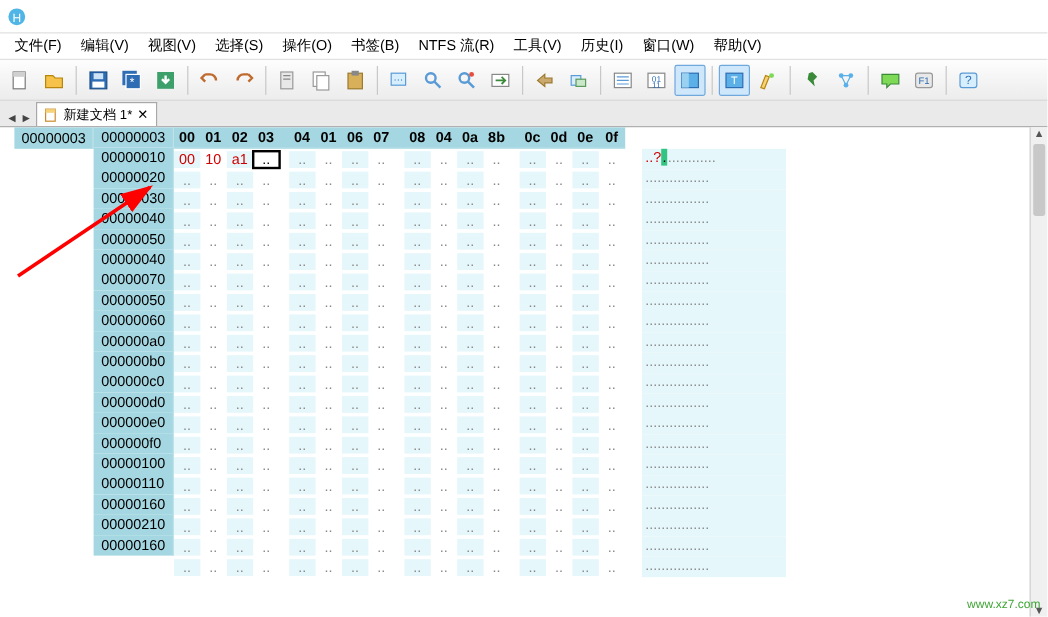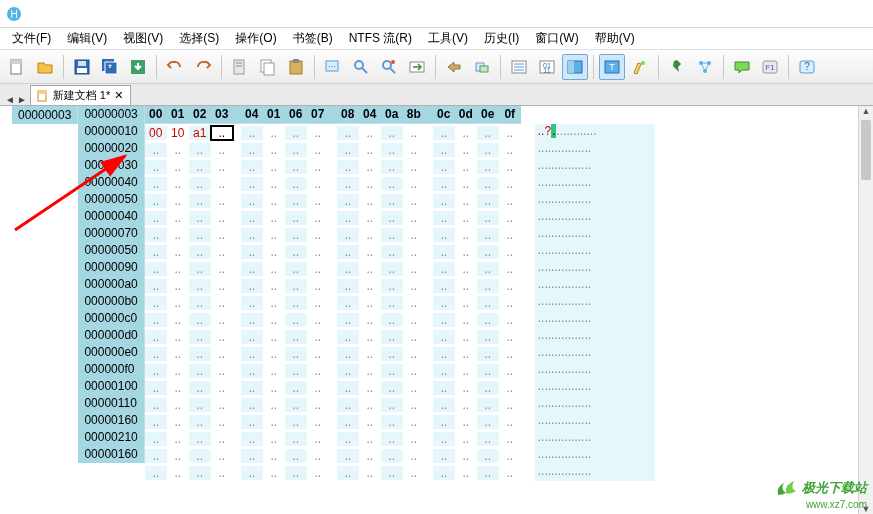--- a/index.html
+++ b/index.html
@@ -265,21 +265,21 @@
     <div id="offsets">
         <div class="offset-cell">00000003</div>
         <div class="offset-cell">00000010</div>
         <div class="offset-cell">00000020</div>
         <div class="offset-cell">00000030</div>
         <div class="offset-cell">00000040</div>
         <div class="offset-cell">00000050</div>
         <div class="offset-cell">00000040</div>
         <div class="offset-cell">00000070</div>
         <div class="offset-cell">00000050</div>
-        <div class="offset-cell">00000090</div>
+        <div class="offset-cell">00000060</div>
         <div class="offset-cell">000000a0</div>
         <div class="offset-cell">000000b0</div>
         <div class="offset-cell">000000c0</div>
         <div class="offset-cell">000000d0</div>
         <div class="offset-cell">000000e0</div>
         <div class="offset-cell">000000f0</div>
         <div class="offset-cell">00000100</div>
         <div class="offset-cell">00000110</div>
         <div class="offset-cell">00000160</div>
         <div class="offset-cell">00000210</div>
@@ -789,21 +789,14 @@
 <svg class="arrow-overlay" width="140" height="90">
   <defs>
       <marker id="ah" markerWidth="10" markerHeight="10" refX="8" refY="3" orient="auto">
         <path d="M0,0 L0,6 L9,3 z" fill="#ff0000"></path>
       </marker>
     </defs>
   <line x1="5" y1="80" x2="115" y2="6" stroke="#ff0000" stroke-width="3" marker-end="url(#ah)"></line>
 </svg>
 
 <div class="watermark">
-  <div class="row1">
-    <svg width="24" height="22" viewBox="0 0 24 22">
-        <path d="M4 18 Q2 10 10 6 Q6 12 12 16 Q8 18 4 18" fill="#3fa535"></path>
-        <path d="M12 16 Q10 8 20 4 Q16 12 22 14 Q16 18 12 16" fill="#6fcf4a"></path>
-      </svg>
-    <span>极光下载站</span>
-  </div>
   <div class="row2">www.xz7.com</div>
 </div>
 
 </body></html>

